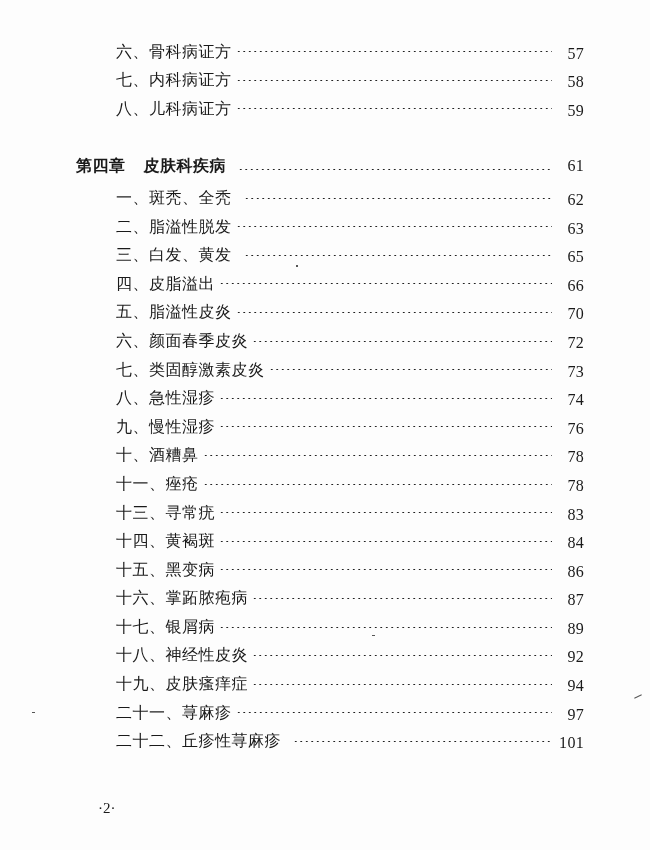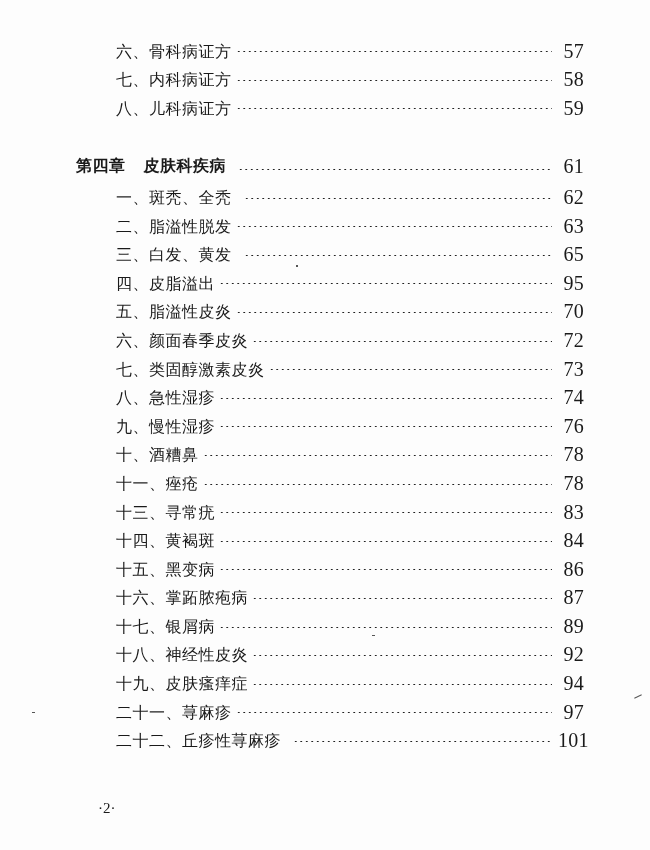--- a/index.html
+++ b/index.html
@@ -49,21 +49,21 @@
       height: 16px;
       margin: 0 6px 0 2px;
       align-self: center;
       background-image: radial-gradient(circle, #222 0.9px, transparent 1.1px);
       background-size: 5.5px 5px;
       background-repeat: repeat-x;
       background-position: left 9px;
     }
     .toc-page {
       font-family: "Liberation Serif", "DejaVu Serif", serif;
-      font-size: 20px;
+      font-size: 16px;
       width: 26px;
       text-align: right;
       letter-spacing: 0.3px;
       font-weight: normal;
     }
     .folio {
       position: absolute;
       left: 98px;
       top: 800px;
       font-size: 15px;
@@ -111,21 +111,21 @@
       <span class="toc-page">63</span>
     </div>
     <div class="toc-row section">
       <span class="toc-title">三、白发、黄发</span>
       <span class="toc-dots" style="margin-left:10px"></span>
       <span class="toc-page">65</span>
     </div>
     <div class="toc-row section">
       <span class="toc-title">四、皮脂溢出</span>
       <span class="toc-dots"></span>
-      <span class="toc-page">95</span>
+      <span class="toc-page">66</span>
     </div>
     <div class="toc-row section">
       <span class="toc-title">五、脂溢性皮炎</span>
       <span class="toc-dots"></span>
       <span class="toc-page">70</span>
     </div>
     <div class="toc-row section">
       <span class="toc-title">六、颜面春季皮炎</span>
       <span class="toc-dots"></span>
       <span class="toc-page">72</span>

